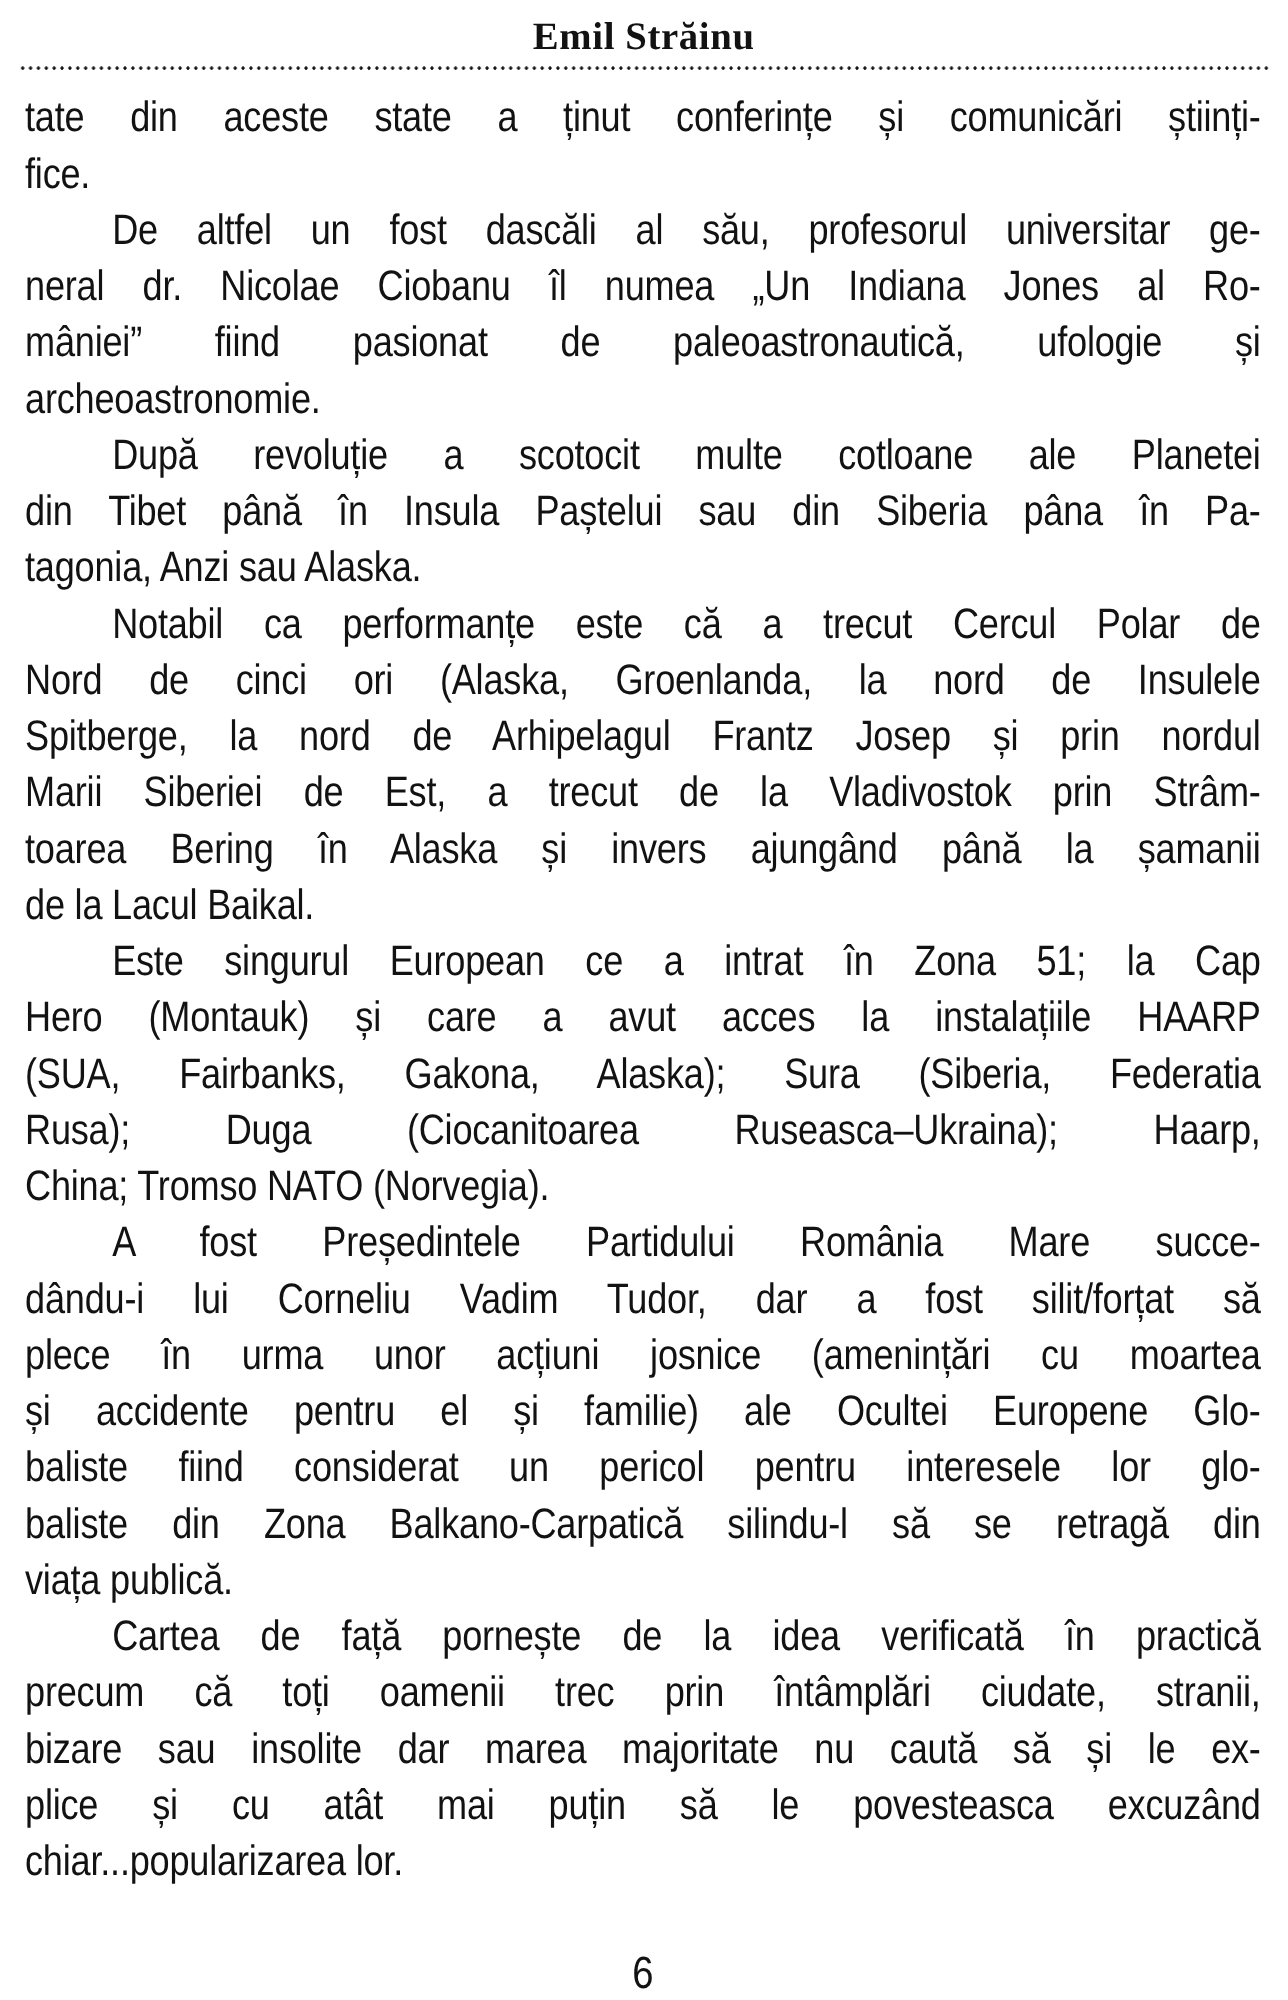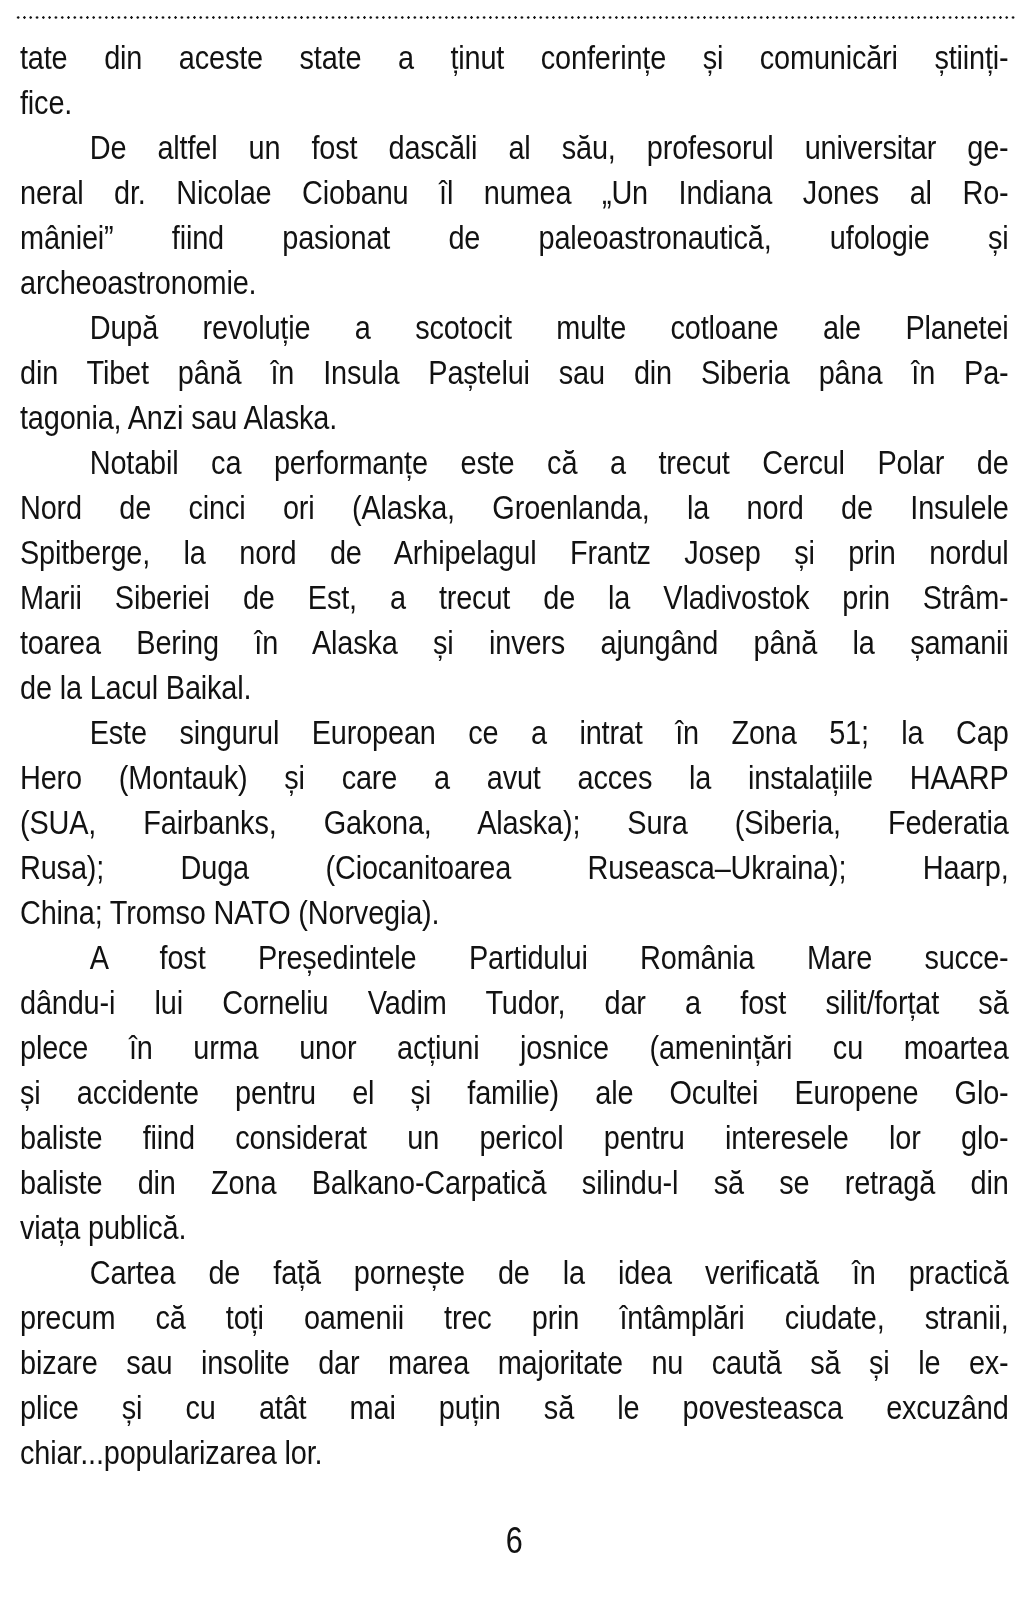--- a/index.html
+++ b/index.html
@@ -66,20 +66,23 @@
     text-align: center;
     font-size: 36px;
     line-height: 40px;
   }
 </style>
 </head>
 <body style="--paper: #ffffff; --ink: #121212;">
 
 <div class="page">
 
+  <div class="running-head">
+    <span>Emil Străinu</span>
+  </div>
 
   <div class="dotted-rule"></div>
 
   <div class="body-text">
       <div class="line">tate din aceste state a ținut conferințe și comunicări științi-</div>
       <div class="line last">fice.</div>
       <div class="line indent">De altfel un fost dascăli al său, profesorul universitar ge-</div>
       <div class="line">neral dr. Nicolae Ciobanu îl numea „Un Indiana Jones al Ro-</div>
       <div class="line">mâniei” fiind pasionat de paleoastronautică, ufologie și</div>
       <div class="line last">archeoastronomie.</div>

